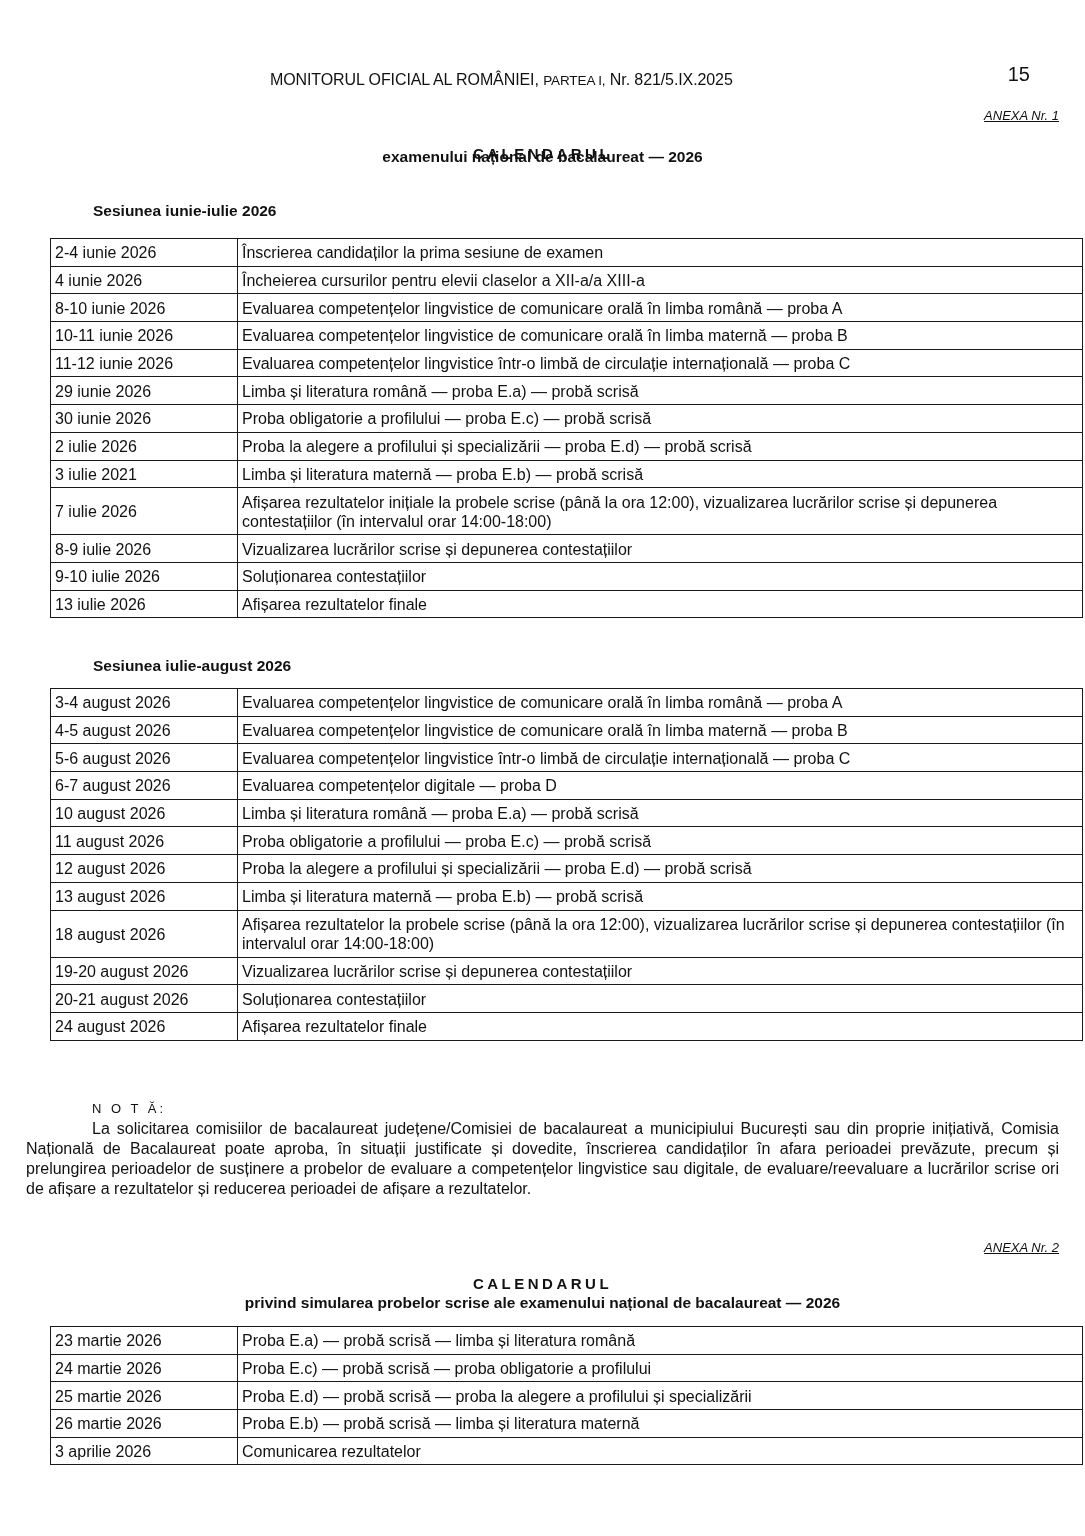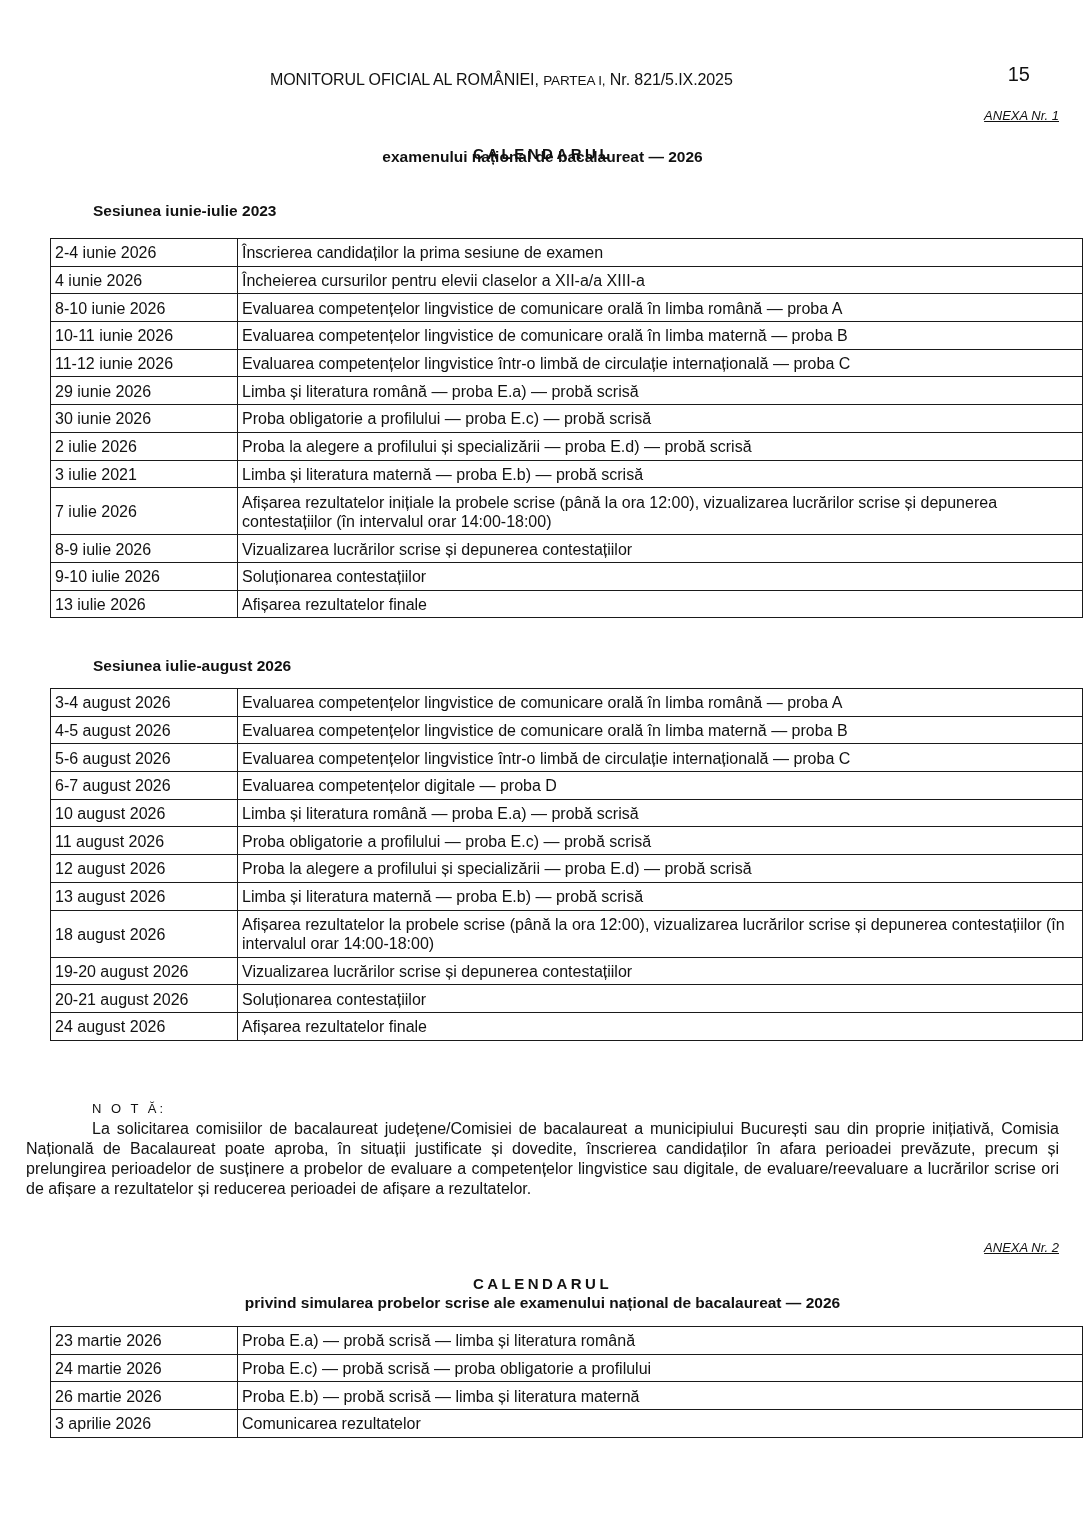--- a/index.html
+++ b/index.html
@@ -50,21 +50,21 @@
 <div class="header-title">
   <span>MONITORUL OFICIAL AL ROMÂNIEI,</span>
   <span class="small">PARTEA I,</span>
   <span>Nr.  821/5.IX.2025</span>
 </div>
 <div class="page-number">15</div>
 
 <div class="anexa" style="top:108px;">ANEXA Nr. 1</div>
 <div class="cal-title" style="top:145px;">CALENDARUL</div>
 <div class="cal-subtitle" style="top:148px;">examenului național de bacalaureat — 2026</div>
-<div class="session-title" style="top:202px;">Sesiunea iunie-iulie 2023</div>
+<div class="session-title" style="top:202px;">Sesiunea iunie-iulie 2026</div>
 
 <table class="cal" style="top:238px;">
   <tbody>
     <tr>
         <td class="date">2-4 iunie 2026</td>
         <td>Înscrierea candidaților la prima sesiune de examen</td>
       </tr>
     <tr>
         <td class="date">4 iunie 2026</td>
         <td>Încheierea cursurilor pentru elevii claselor a XII-a/a XIII-a</td>
@@ -182,20 +182,24 @@
   <tbody>
     <tr>
         <td class="date">23 martie 2026</td>
         <td>Proba E.a) — probă scrisă — limba și literatura română</td>
       </tr>
     <tr>
         <td class="date">24 martie 2026</td>
         <td>Proba E.c) — probă scrisă — proba obligatorie a profilului</td>
       </tr>
     <tr>
+        <td class="date">25 martie 2026</td>
+        <td>Proba E.d) — probă scrisă — proba la alegere a profilului și specializării</td>
+      </tr>
+    <tr>
         <td class="date">26 martie 2026</td>
         <td>Proba E.b) — probă scrisă — limba și literatura maternă</td>
       </tr>
     <tr>
         <td class="date">3 aprilie 2026</td>
         <td>Comunicarea rezultatelor</td>
       </tr>
   </tbody>
 </table>
 

